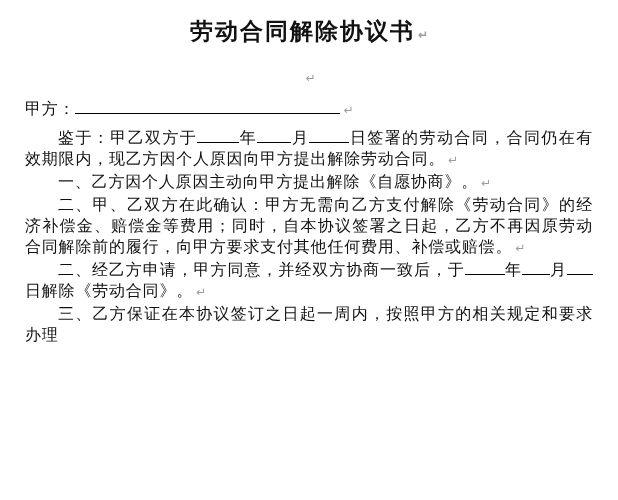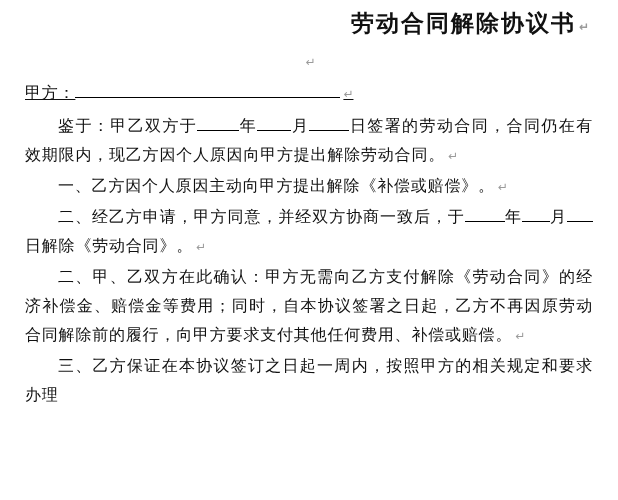--- a/index.html
+++ b/index.html
@@ -15,42 +15,41 @@
     color: #111111;
   }
   .page {
     box-sizing: border-box;
     width: 618px;
     height: 500px;
     padding: 4px 25px 0 25px;
     background: #ffffff;
   }
   h1.doc-title {
-    margin: 4px;
-    text-align: right;
+    margin: 12px;
+    text-align: center;
     font-size: 23px;
     line-height: 32px;
     font-weight: bold;
     letter-spacing: 2px;
     white-space: nowrap;
   }
   .para {
     margin: 0;
     font-size: 16px;
-    line-height: 29px;
+    line-height: 21px;
     letter-spacing: 0.8px;
     text-align: justify;
   }
   .para.indent {
     text-indent: 33px;
   }
   .para.party {
     line-height: 33px;
     text-align: left;
-    text-decoration: underline;
   }
   .para.centered-empty {
     line-height: 28px;
     text-align: center;
   }
   .blank {
     display: inline-block;
     height: 14px;
     border-bottom: 1px solid #000000;
     text-indent: 0;
@@ -66,18 +65,18 @@
 </style>
 </head>
 <body>
 
 <div class="page">
   <h1 class="doc-title"><span>劳动合同解除协议书</span><span class="pilcrow">↵</span></h1>
   <div>
       <p class="para centered-empty"><span class="pilcrow">↵</span></p>
       <p class="para party"><span>甲方：</span><span class="blank" style="width: 265px;"></span><span class="pilcrow">↵</span></p>
       <p class="para indent"><span>鉴于：甲乙双方于</span><span class="blank" style="width: 42px;"></span><span>年</span><span class="blank" style="width: 34px;"></span><span>月</span><span class="blank" style="width: 40px;"></span><span>日签署的劳动合同，合同仍在有效期限内，现乙方因个人原因向甲方提出解除劳动合同。</span><span class="pilcrow">↵</span></p>
-      <p class="para indent"><span>一、乙方因个人原因主动向甲方提出解除《补偿或赔偿》。</span><span class="pilcrow">↵</span></p>
+      <p class="para indent"><span>一、乙方因个人原因主动向甲方提出解除《自愿协商》。</span><span class="pilcrow">↵</span></p>
+      <p class="para indent"><span>二、甲、乙双方在此确认：甲方无需向乙方支付解除《劳动合同》的经济补偿金、赔偿金等费用；同时，自本协议签署之日起，乙方不再因原劳动合同解除前的履行，向甲方要求支付其他任何费用、补偿或赔偿。</span><span class="pilcrow">↵</span></p>
       <p class="para indent"><span>二、经乙方申请，甲方同意，并经双方协商一致后，于</span><span class="blank" style="width: 40px;"></span><span>年</span><span class="blank" style="width: 28px;"></span><span>月</span><span class="blank" style="width: 26px;"></span><span>日解除《劳动合同》。</span><span class="pilcrow">↵</span></p>
-      <p class="para indent"><span>二、甲、乙双方在此确认：甲方无需向乙方支付解除《劳动合同》的经济补偿金、赔偿金等费用；同时，自本协议签署之日起，乙方不再因原劳动合同解除前的履行，向甲方要求支付其他任何费用、补偿或赔偿。</span><span class="pilcrow">↵</span></p>
       <p class="para indent"><span>三、乙方保证在本协议签订之日起一周内，按照甲方的相关规定和要求办理</span></p>
     </div>
 </div>
 
 </body></html>

